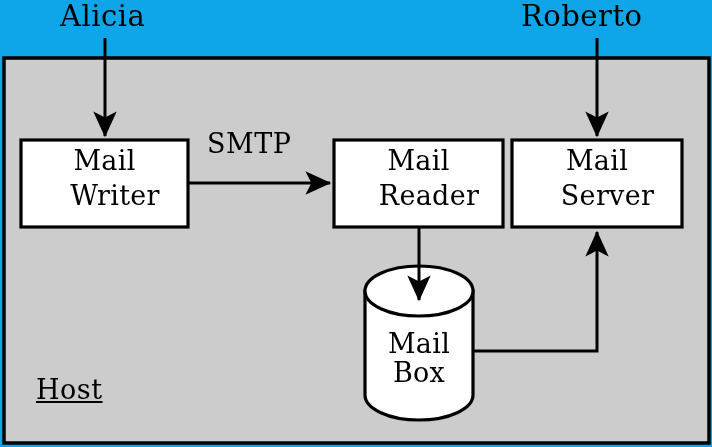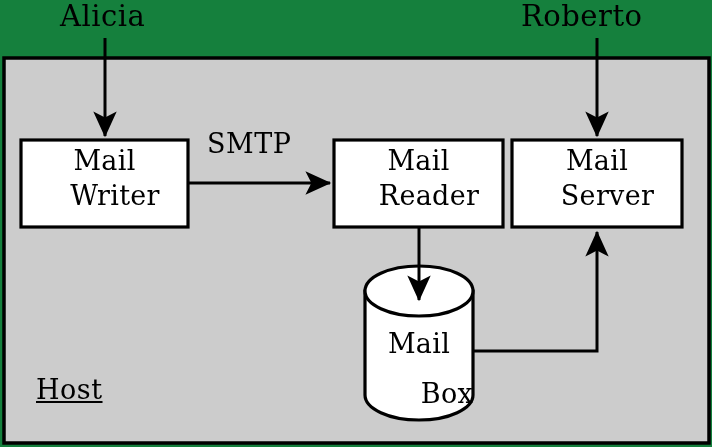--- a/index.html
+++ b/index.html
@@ -8,21 +8,21 @@
     padding: 0;
     background: #ffffff;
   }
   body {
     font-family: "DejaVu Serif", "Liberation Serif", serif;
   }
   #canvas {
     position: relative;
     width: 712px;
     height: 447px;
-    background: #15803d;
+    background: #0ea5e9;
     overflow: hidden;
   }
   #canvas svg {
     position: absolute;
     left: 0;
     top: 0;
   }
   .lbl {
     position: absolute;
     color: #000000;
@@ -53,22 +53,21 @@
     letter-spacing: 0.5px;
     text-decoration: underline;
   }
   .cyl-label {
     font-size: 27px;
     text-align: center;
     letter-spacing: 0.3px;
   }
   .cyl-label .line2 {
     display: block;
-    margin-top: 23px;
-    text-align: right;
+    margin-top: 2px;
   }
 </style>
 </head>
 <body>
 
 <div id="canvas">
 
   <svg width="712" height="447" viewBox="0 0 712 447">
     <defs>
       <marker id="arrowhead" markerWidth="9" markerHeight="9" refX="8.2" refY="4.5" orient="auto" markerUnits="strokeWidth">

